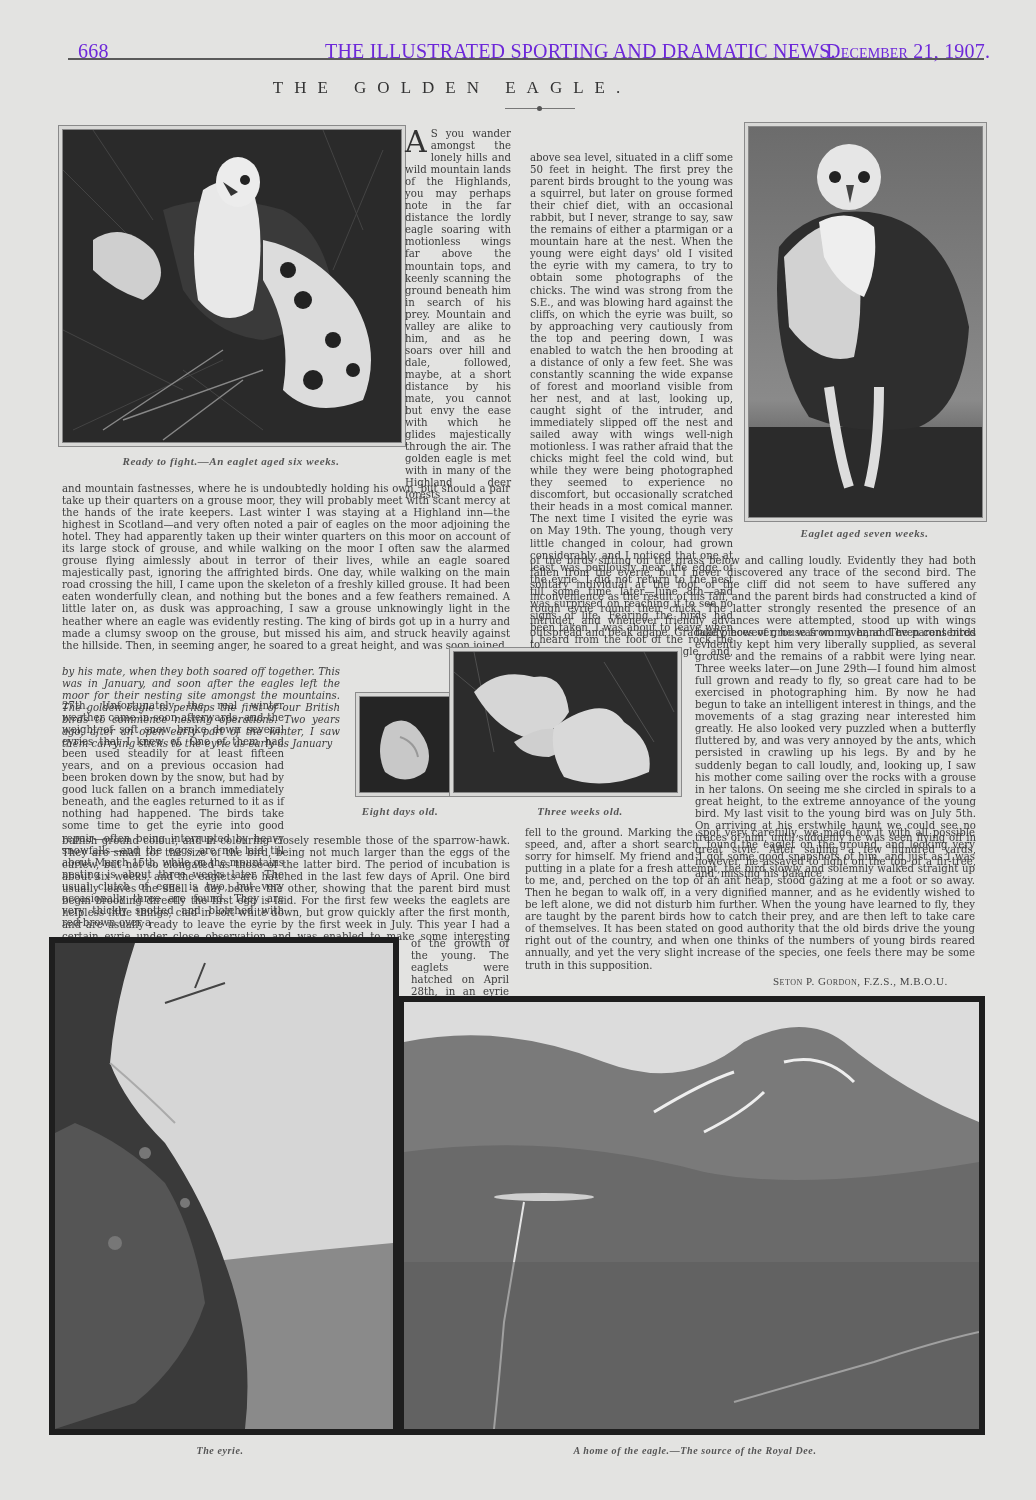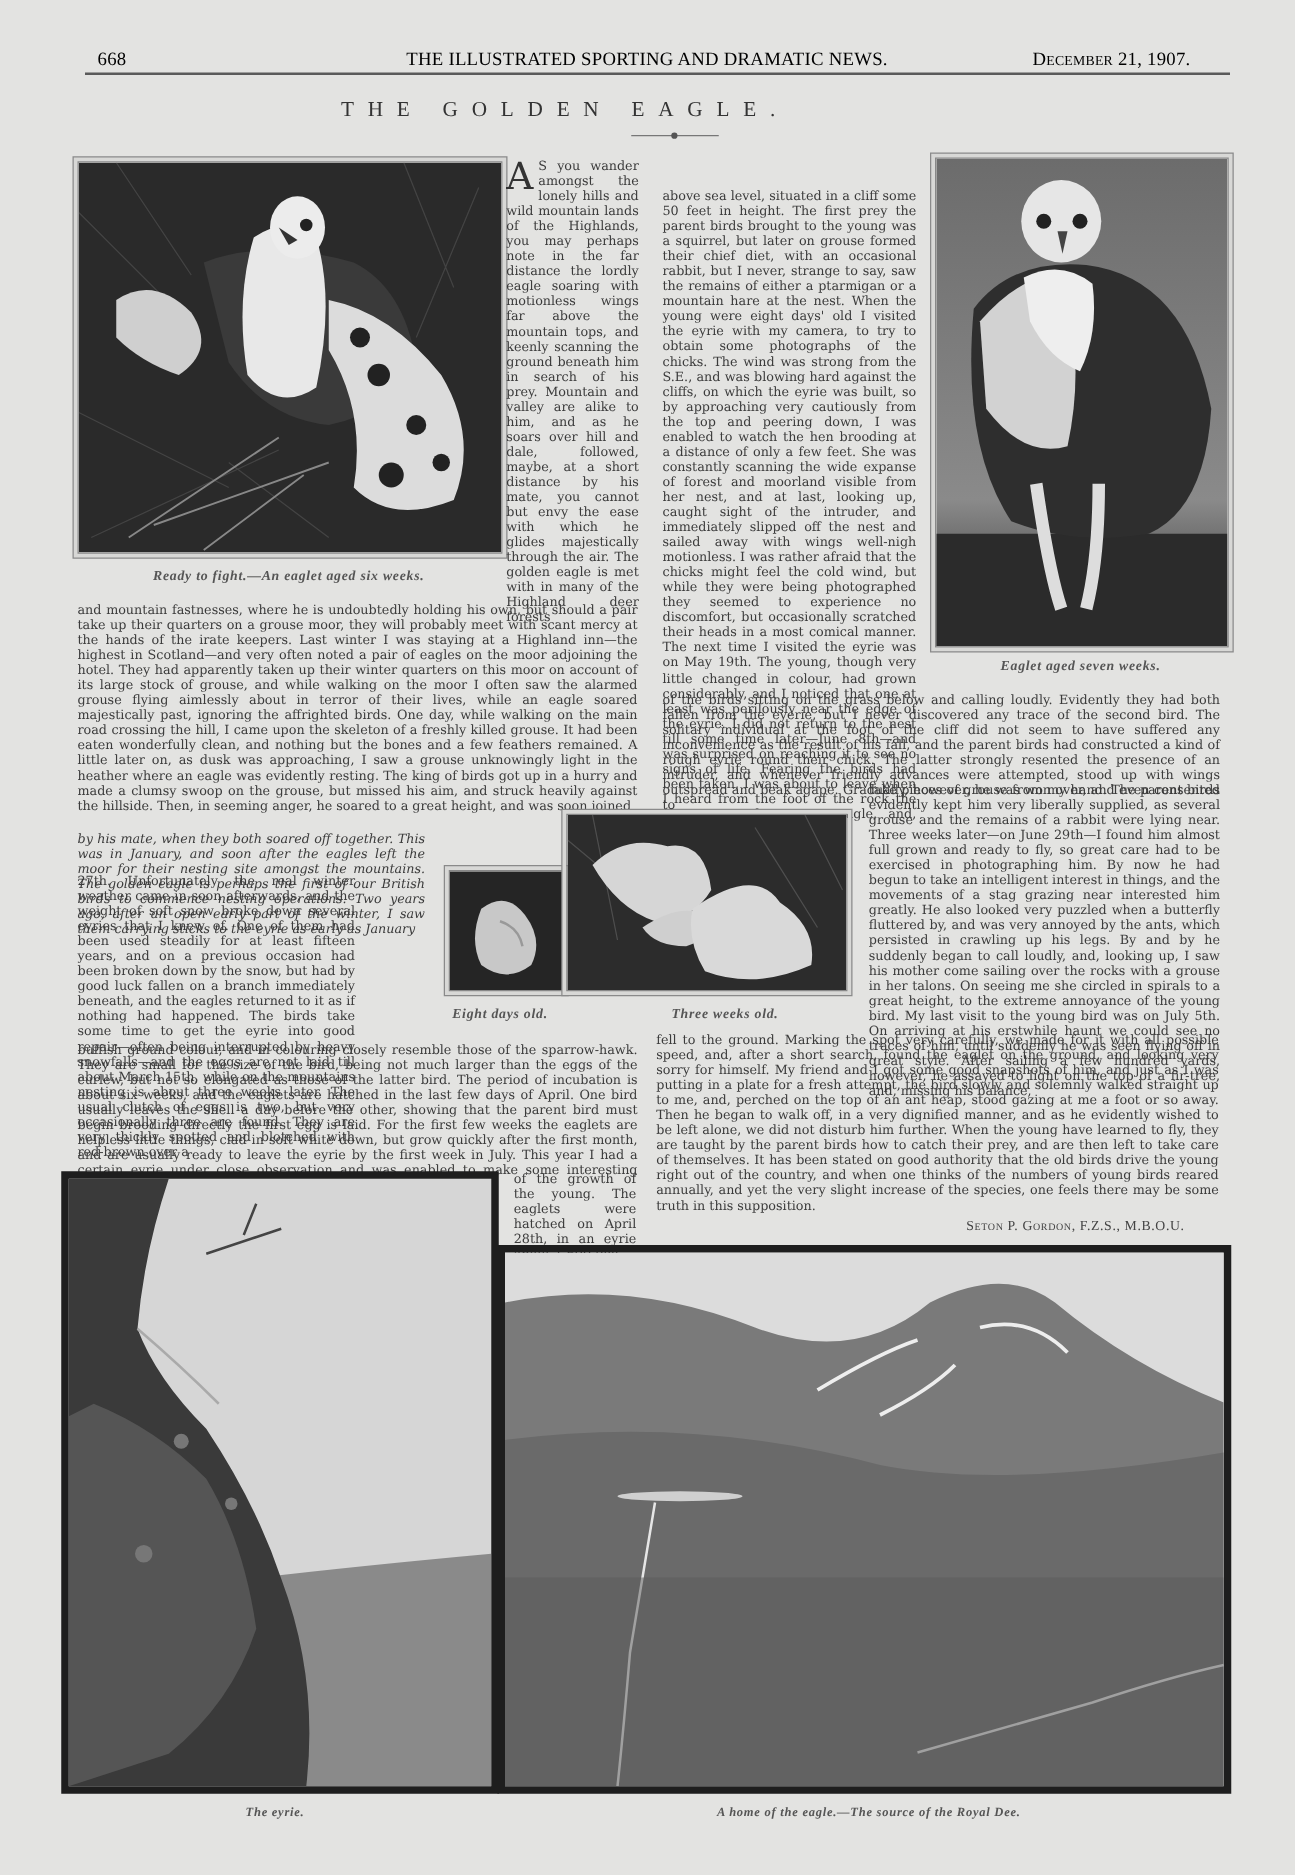--- a/index.html
+++ b/index.html
@@ -1,19 +1,19 @@
 <!DOCTYPE html>
 <html><head>
 <meta charset="utf-8">
 <style>
   html,body{margin:0;padding:0;}
   body{width:1036px;height:1500px;background:#e3e3e1;position:relative;overflow:hidden;
        font-family:"DejaVu Serif","Liberation Serif",serif;color:#3a3a3a;}
   .abs{position:absolute;}
-  .hdr{font-family:"Liberation Serif",serif;font-size:15px;color:#000000;top:40px;white-space:nowrap;letter-spacing:0.2px;}
+  .hdr{font-family:"Liberation Serif",serif;font-size:20px;color:#6d28d9;top:40px;white-space:nowrap;letter-spacing:0.2px;}
   .hdr-rule{top:58px;left:68px;width:916px;height:1.6px;background:#5a5a5a;}
   .title{top:78px;left:0;width:904px;text-align:center;font-family:"Liberation Serif",serif;font-size:17px;
          letter-spacing:11px;color:#333;}
   .title-orn{top:108px;left:505px;width:70px;height:1px;background:#777;}
   .title-dot{top:106px;left:537px;width:5px;height:5px;background:#555;border-radius:50%;}
   .txt{font-size:10.2px;line-height:12.05px;text-align:justify;color:#3b3b3b;}
   .txt p{margin:0;}
   .drop{float:left;font-size:30px;line-height:25px;margin:1px 4px 0 0;color:#333;}
   .cap{font-family:"Liberation Serif",serif;font-style:italic;font-size:11px;color:#555;text-align:center;letter-spacing:0.6px;font-weight:bold;}
   .photo{position:absolute;border:1.5px solid #888;box-shadow:0 0 0 3px #d8d8d6,0 0 0 4px #8a8a8a;overflow:hidden;}

